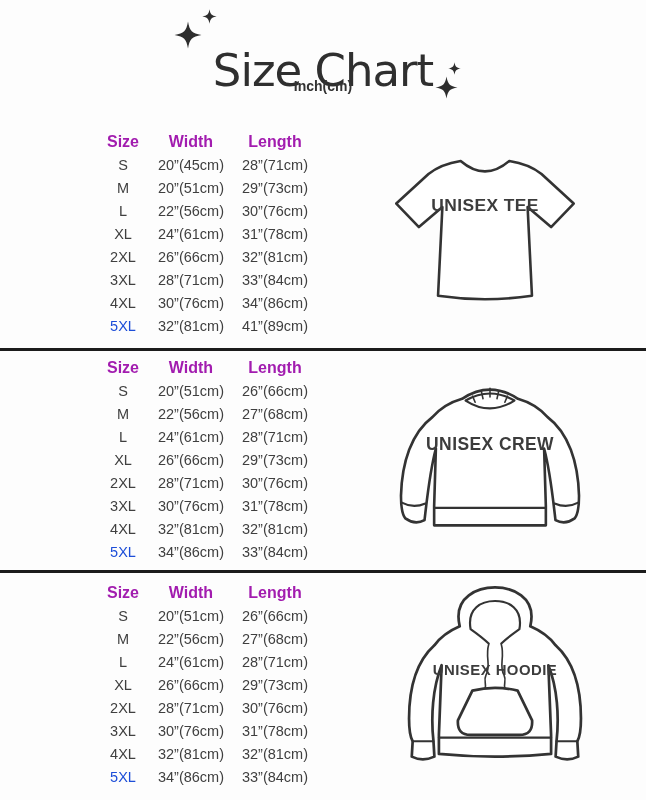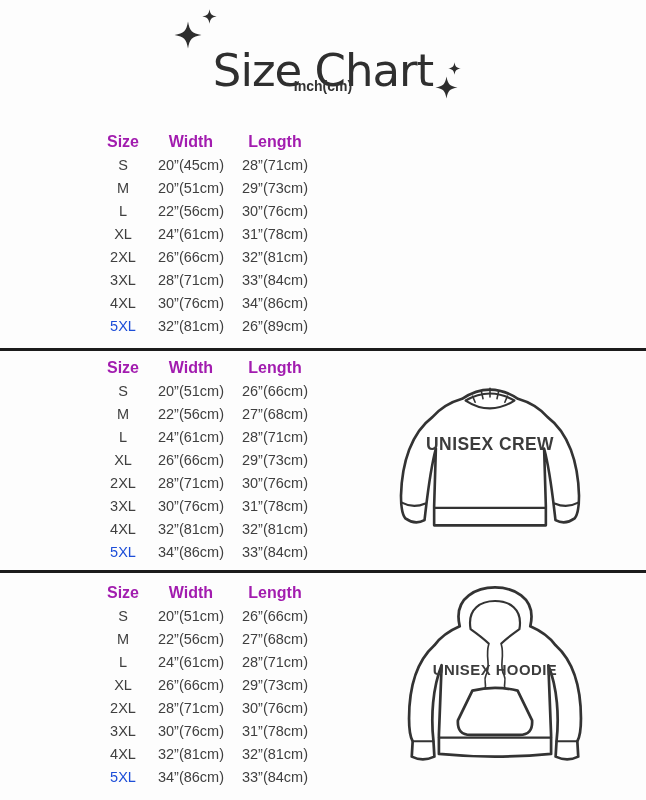--- a/index.html
+++ b/index.html
@@ -80,23 +80,29 @@
       <span class="td">26”(66cm)</span>
       <span class="td">32”(81cm)</span>
     <span class="td">3XL</span>
       <span class="td">28”(71cm)</span>
       <span class="td">33”(84cm)</span>
     <span class="td">4XL</span>
       <span class="td">30”(76cm)</span>
       <span class="td">34”(86cm)</span>
     <span class="td muted">5XL</span>
       <span class="td">32”(81cm)</span>
-      <span class="td">26”(89cm)</span>
+      <span class="td">41”(89cm)</span>
   </div>
 
+  <figure class="garment" style="left:385px;top:146px;margin:0;">
+    <svg width="200" height="176" viewBox="0 0 230 200">
+      <path class="outline" d="M87,16 C74,18 60,23 50,31 L13,65 L39,92 L66,69 L61,171 Q115,179 169,171 L164,69 L191,92 L217,65 L180,31 C170,23 156,18 143,16 Q115,40 87,16 Z"></path>
+      <text class="garment-text" x="115" y="74" font-size="20" text-anchor="middle">UNISEX TEE</text>
+    </svg>
+  </figure>
 
   <div class="size-table" style="top:356px;">
     <span class="th">Size</span>
     <span class="th">Width</span>
     <span class="th">Length</span>
     <span class="td">S</span>
       <span class="td">20”(51cm)</span>
       <span class="td">26”(66cm)</span>
     <span class="td">M</span>
       <span class="td">22”(56cm)</span>

